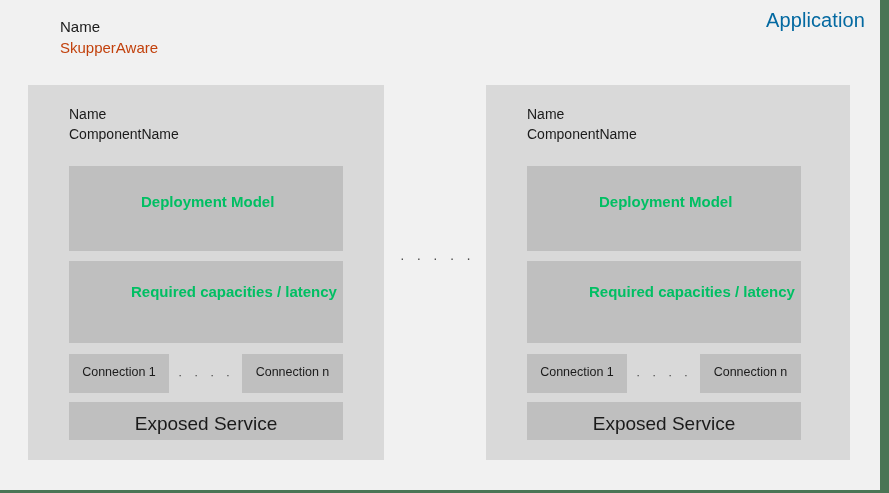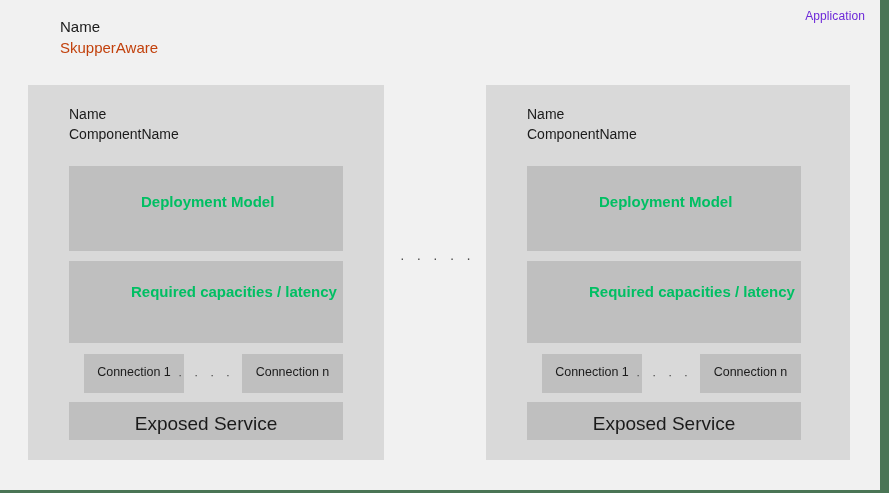--- a/index.html
+++ b/index.html
@@ -33,22 +33,22 @@
     width: 889px;
     height: 3px;
     background: #4a7555;
   }
 
   
   .app-title {
     position: absolute;
     top: 9px;
     right: 24px;
-    font-size: 12px;
-    color: #6d28d9;
+    font-size: 20px;
+    color: #0369a1;
     letter-spacing: .1px;
     white-space: nowrap;
   }
   .app-name-label {
     position: absolute;
     left: 60px;
     top: 16px;
     font-size: 15px;
     color: #1b1b1b;
     line-height: 22px;
@@ -138,21 +138,21 @@
     color: #1b1b1b;
   }
 
   
   .conn {
     position: absolute;
     top: 269px;
     height: 39px;
     background: #bfbfbf;
   }
-  .conn-first { left: 41px;  width: 100px; margin-left: 15px; }
+  .conn-first { left: 41px;  width: 100px; }
   .conn-last  { left: 214px; width: 101px; }
 
   .conn-text {
     position: absolute;
     left: 0;
     right: 0;
     top: 11px;
     text-align: center;
     font-size: 12.5px;
     color: #1b1b1b;

